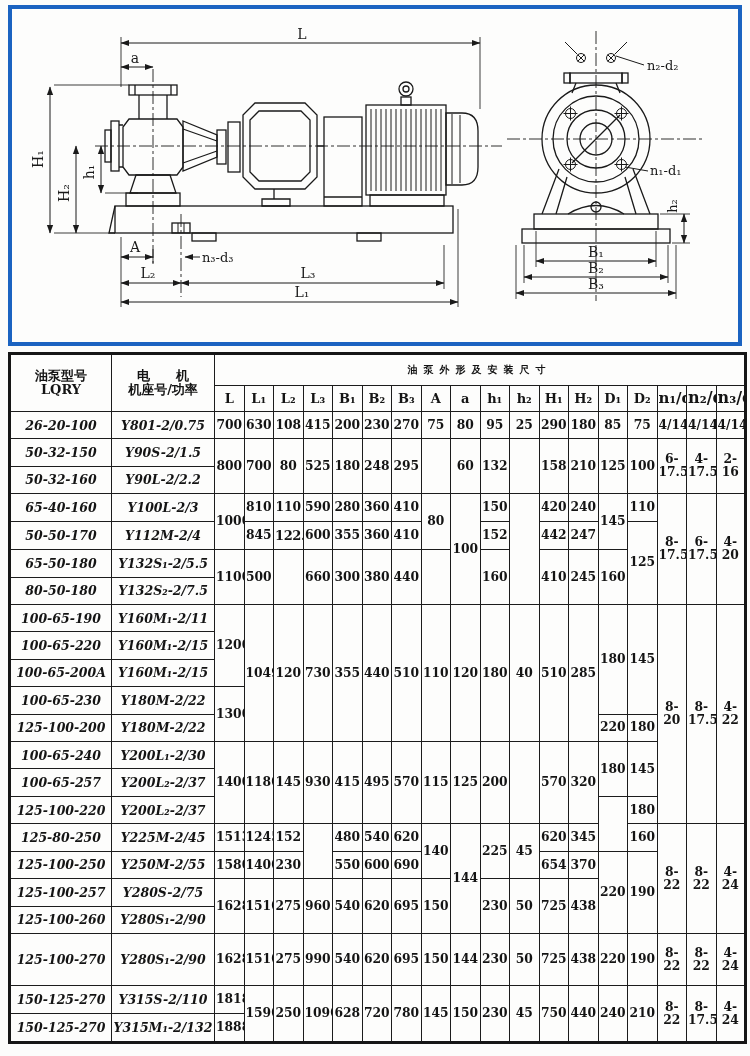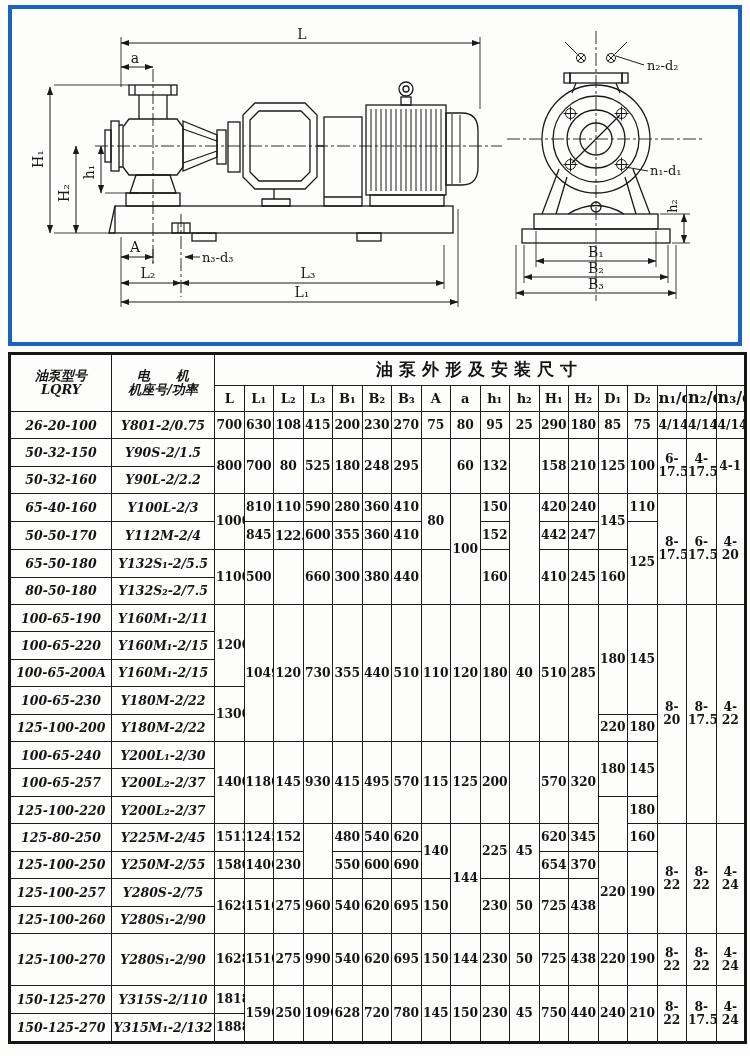--- a/index.html
+++ b/index.html
@@ -9,22 +9,22 @@
        border:4px solid #1b63c1;background:#fdfdfc;}
   .diagram-box svg{display:block;width:726px;height:333px;}
   svg text{font-family:"DejaVu Serif",serif;fill:#1a1a1a;}
   table.dim{position:absolute;left:8px;top:352px;width:736px;height:692px;
        border-collapse:collapse;table-layout:fixed;background:#fdfdfc;
        border:3px solid #161616;}
   table.dim th,table.dim td{border:1px solid #1c1c1c;text-align:center;vertical-align:middle;
        padding:0 1px;line-height:1.05;overflow:hidden;font-weight:600;}
   table.dim thead tr.h1{height:32px;}
   table.dim thead tr.h2{height:26px;}
-  th.th-model,th.th-motor{font-size:13px;line-height:1.3;font-style:italic;}
-  th.th-span{font-size:17px;letter-spacing:6px;}
+  th.th-model,th.th-motor{font-size:13px;line-height:1.3;}
+  th.th-span{font-size:10px;letter-spacing:6px;}
   tr.h2 th{font-size:13px;font-weight:600;}
   td.c-model,td.c-motor{text-align:left;padding-left:5px;font-size:12.5px;white-space:nowrap;font-style:italic;}
   td.c-num{font-size:12.3px;}
   td.tight{font-size:13px;letter-spacing:-0.4px;}
 </style>
 </head>
 <body>
 
 <div class="diagram-box">
 <svg viewBox="0 0 726 333">
@@ -261,21 +261,21 @@
         <td rowspan="2" class="c-num"></td>
         <td rowspan="2" class="c-num">60</td>
         <td rowspan="2" class="c-num">132</td>
         <td rowspan="2" class="c-num"></td>
         <td rowspan="2" class="c-num">158</td>
         <td rowspan="2" class="c-num">210</td>
         <td rowspan="2" class="c-num">125</td>
         <td rowspan="2" class="c-num">100</td>
         <td rowspan="2" class="c-num">6-17.5</td>
         <td rowspan="2" class="c-num">4-17.5</td>
-        <td rowspan="2" class="c-num">4-1</td>
+        <td rowspan="2" class="c-num">2-16</td>
       </tr>
       <tr>
         <td class="c-model">50-32-160</td>
         <td class="c-motor">Y90L-2/2.2</td>
       </tr>
       <tr>
         <td class="c-model">65-40-160</td>
         <td class="c-motor">Y100L-2/3</td>
         <td rowspan="2" class="c-num">1000</td>
         <td class="c-num">810</td>

